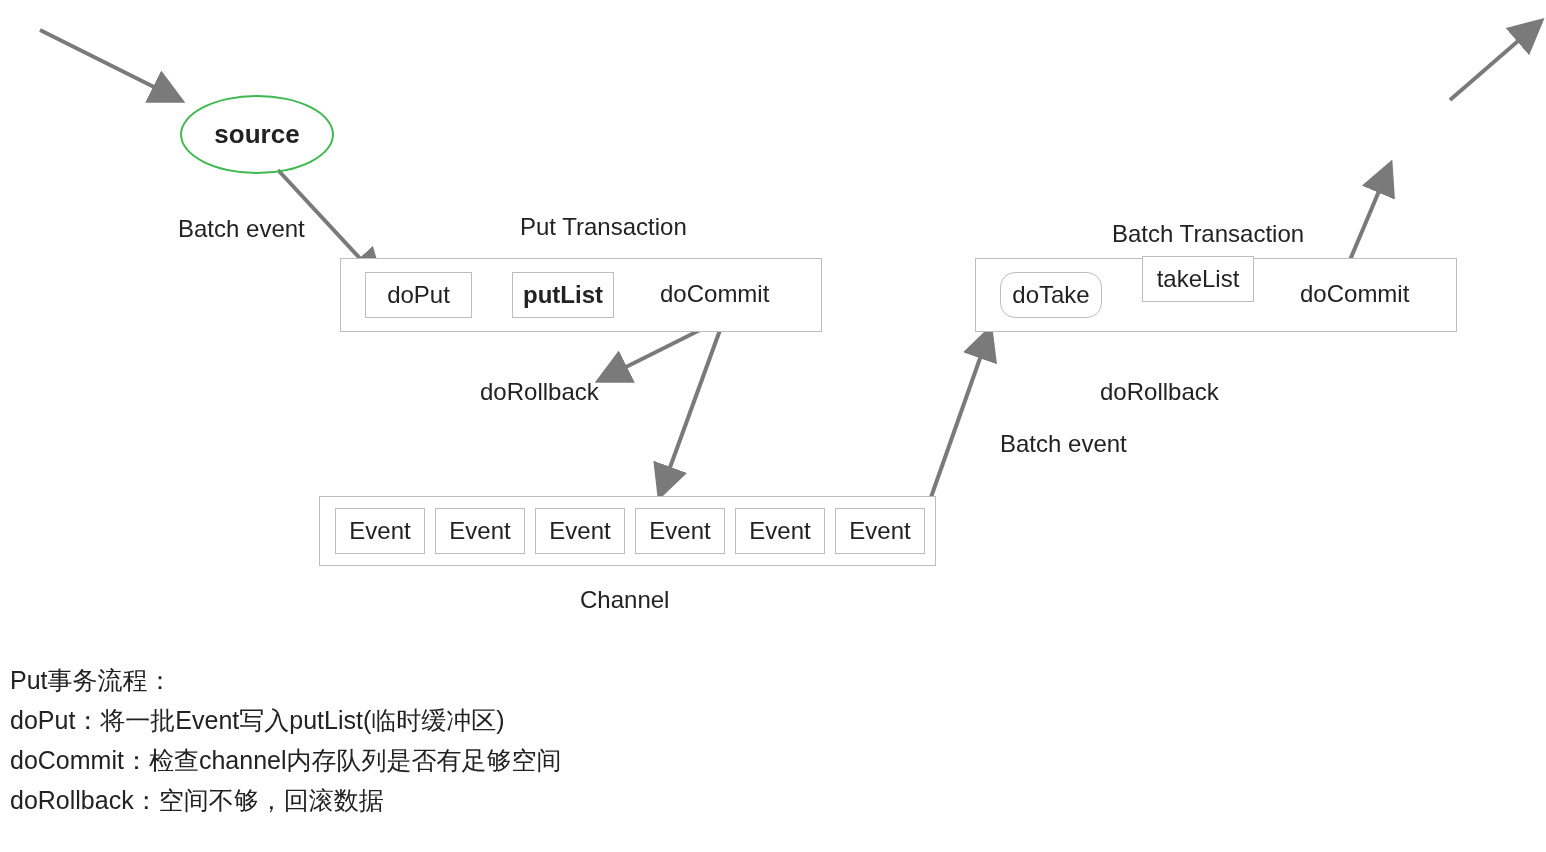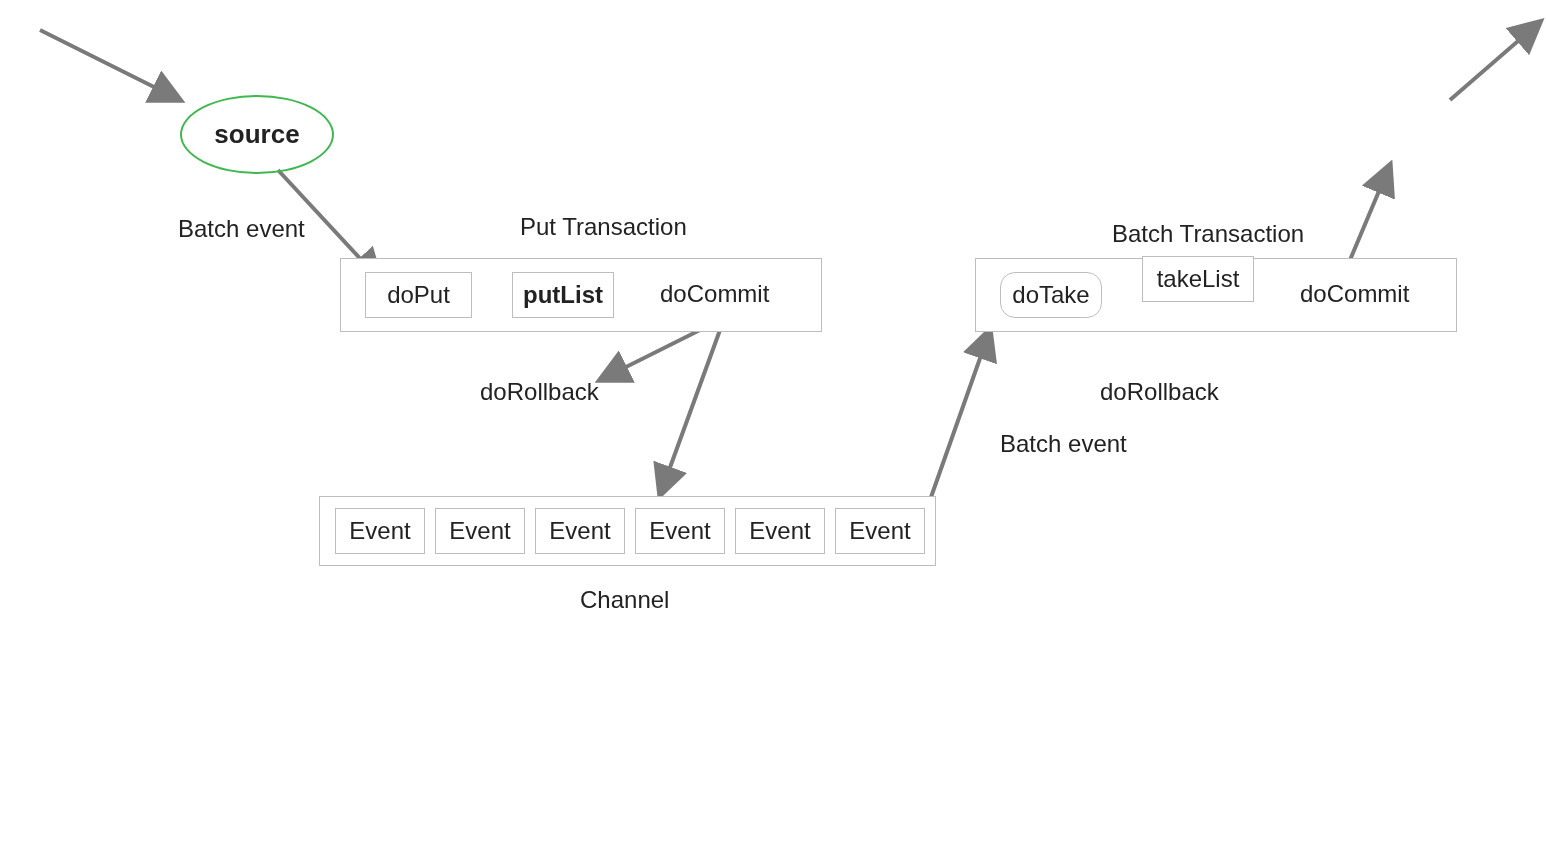--- a/index.html
+++ b/index.html
@@ -143,14 +143,18 @@
     </div>
   <div class="cell" style="left:735px; top:508px; width:88px; height:44px;">
       <span>Event</span>
     </div>
   <div class="cell" style="left:835px; top:508px; width:88px; height:44px;">
       <span>Event</span>
     </div>
 
   <div class="lbl" style="left:580px; top:580px;margin-top:6px;">Channel</div>
 
+  <div class="desc" style="left:10px;  top:660px;">Put事务流程：
+doPut：将一批Event写入putList(临时缓冲区)
+doCommit：检查channel内存队列是否有足够空间
+doRollback：空间不够，回滚数据</div>
 
 </div>
 
 </body></html>

